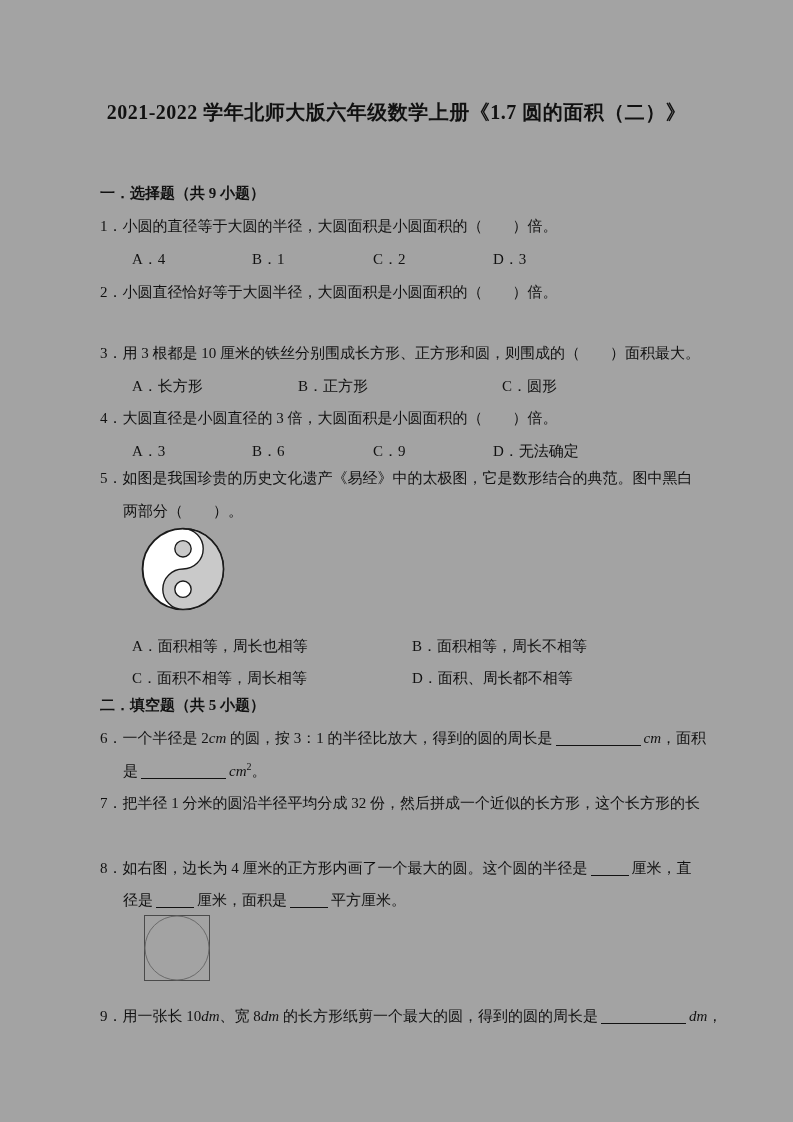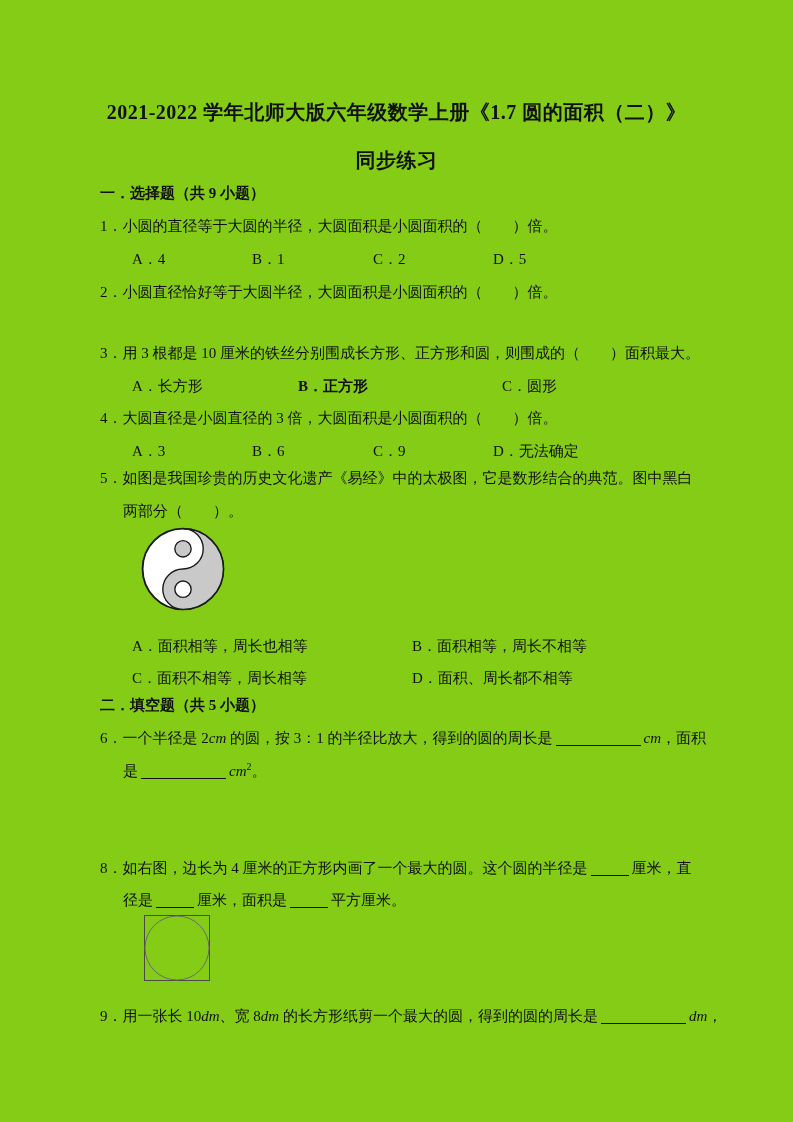--- a/index.html
+++ b/index.html
@@ -1,19 +1,19 @@
 <!DOCTYPE html>
 <html><head>
 <meta charset="utf-8">
 <style>
   html,body{margin:0;padding:0;background:#ffffff;}
   .page{
     position:relative;
     width:793px;height:1122px;
-    background:#84cc16;
+    background:#a3a3a3;
     color:#111;
     font-family:"Liberation Serif","DejaVu Serif",serif;
     overflow:hidden;
   }
   .title{
     position:absolute;left:0;width:100%;
     text-align:center;
     font-size:20px;font-weight:bold;
     letter-spacing:0.5px;
     white-space:nowrap;
@@ -32,21 +32,21 @@
   .optrow{
     position:absolute;left:100px;right:0;
     font-size:15px;line-height:21px;
     white-space:nowrap;
   }
   .opt{display:inline-block;}
   .ml32{margin-left:32px;}
   .w120{width:120px;}
   .w121{width:121px;}
   .w166{width:166px;}
-  .w204{width:204px;font-weight:bold;}
+  .w204{width:204px;}
   .w280{width:280px;}
   .blank{
     display:inline-block;
     border-bottom:1px solid #111;
     height:15px;
     vertical-align:-3px;
     margin:0 3px;
   }
   .bw85{width:85px;}
   .bw78{width:78px;}
@@ -54,27 +54,26 @@
   i{font-style:italic;}
   sup{font-size:10px;line-height:0;}
   .figure{position:absolute;}
 </style>
 </head>
 <body>
 
 <div class="page">
 
   <div class="title" style="top:99px">2021-2022 学年北师大版六年级数学上册《1.7 圆的面积（二）》</div>
-  <div class="title" style="top:147px">同步练习</div>
 
   <div class="heading" style="top:184px">一．选择题（共 9 小题）</div>
 
   <div class="line" style="top:216px">1．小圆的直径等于大圆的半径，大圆面积是小圆面积的（　　）倍。</div>
   <div class="optrow" style="top:249px">
-    <span class="opt ml32 w120">A．4</span><span class="opt w121">B．1</span><span class="opt w120">C．2</span><span class="opt">D．5</span>
+    <span class="opt ml32 w120">A．4</span><span class="opt w121">B．1</span><span class="opt w120">C．2</span><span class="opt">D．3</span>
   </div>
 
   <div class="line" style="top:282px">2．小圆直径恰好等于大圆半径，大圆面积是小圆面积的（　　）倍。</div>
 
   <div class="line" style="top:343px">3．用 3 根都是 10 厘米的铁丝分别围成长方形、正方形和圆，则围成的（　　）面积最大。</div>
   <div class="optrow" style="top:376px">
     <span class="opt ml32 w166">A．长方形</span><span class="opt w204">B．正方形</span><span class="opt">C．圆形</span>
   </div>
 
   <div class="line" style="top:408px">4．大圆直径是小圆直径的 3 倍，大圆面积是小圆面积的（　　）倍。</div>
@@ -103,20 +102,21 @@
 
   <div class="heading" style="top:696px">二．填空题（共 5 小题）</div>
 
   <div class="line" style="top:728px">
     <span>6．一个半径是 2</span><i>cm</i><span> 的圆，按 3：1 的半径比放大，得到的圆的周长是</span><span class="blank bw85"></span><i>cm</i><span>，面积</span>
   </div>
   <div class="line cont" style="top:761px">
     <span>是</span><span class="blank bw85"></span><i>cm</i><sup>2</sup><span>。</span>
   </div>
 
+  <div class="line" style="top:793px">7．把半径 1 分米的圆沿半径平均分成 32 份，然后拼成一个近似的长方形，这个长方形的长</div>
 
   <div class="line" style="top:858px">
     <span>8．如右图，边长为 4 厘米的正方形内画了一个最大的圆。这个圆的半径是</span><span class="blank bw38"></span><span>厘米，直</span>
   </div>
   <div class="line cont" style="top:890px">
     <span>径是</span><span class="blank bw38"></span><span>厘米，面积是</span><span class="blank bw38"></span><span>平方厘米。</span>
   </div>
 
   <div class="figure" style="top:915px;left:144px">
     <svg width="66" height="66" viewBox="0 0 66 66">

